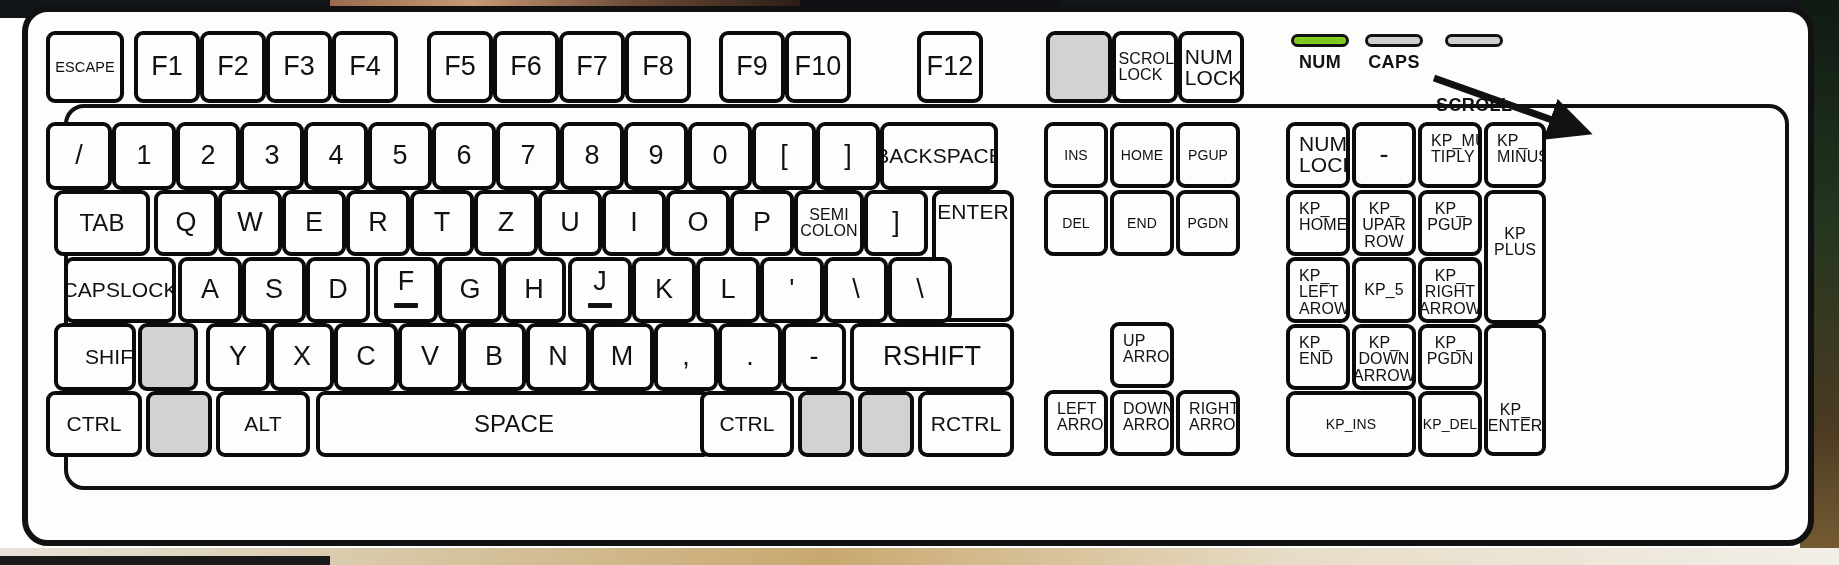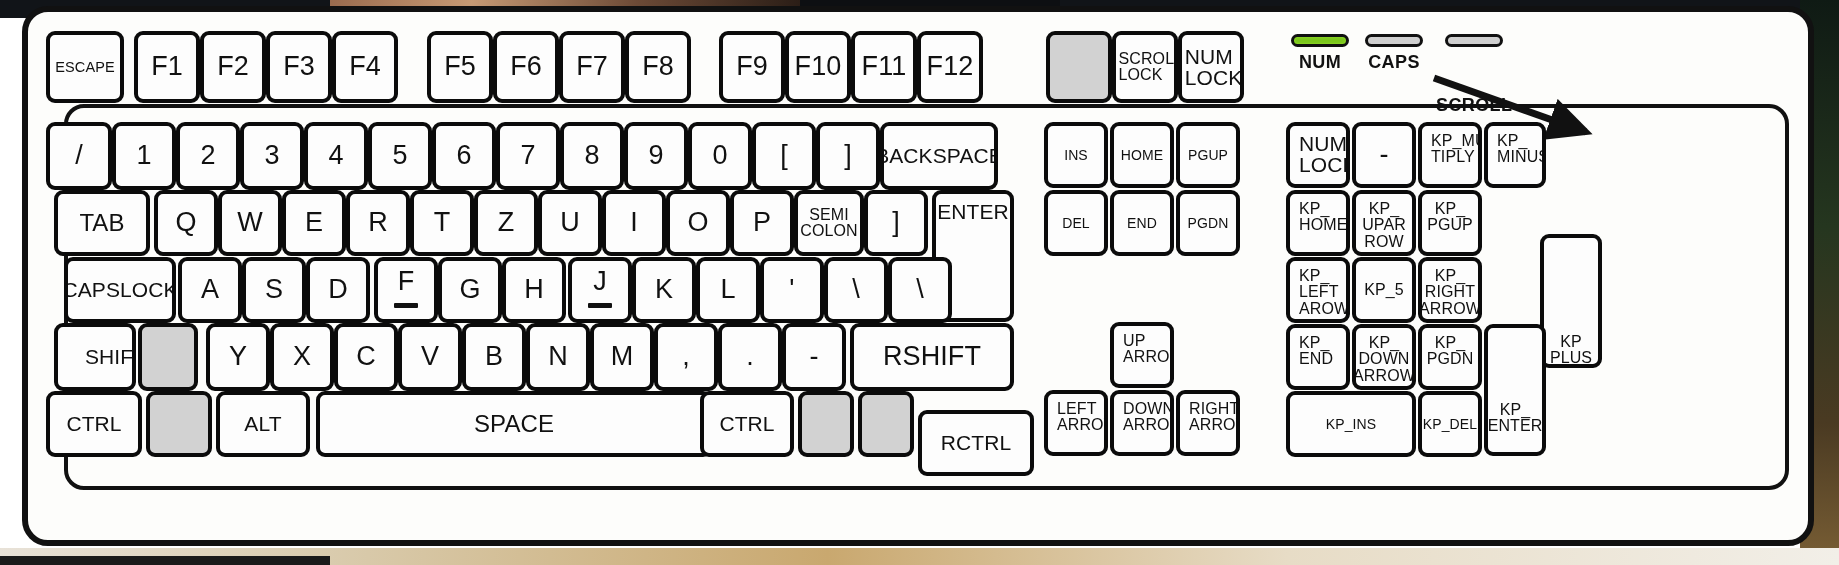--- a/index.html
+++ b/index.html
@@ -140,23 +140,20 @@
   <div class="key fs-xl" style="left:597px;top:19px;width:66px;height:72px;">
     <span class="cap">F8</span>
     </div>
 
   <div class="key fs-xl" style="left:691px;top:19px;width:66px;height:72px;">
     <span class="cap">F9</span>
     </div>
   <div class="key fs-xl" style="left:757px;top:19px;width:66px;height:72px;">
     <span class="cap">F10</span>
     </div>
-  <div class="key fs-xl" style="left:823px;top:19px;width:66px;height:72px;">
-    <span class="cap">F11</span>
-    </div>
   <div class="key fs-xl" style="left:889px;top:19px;width:66px;height:72px;">
     <span class="cap">F12</span>
     </div>
 
   <div class="key blank" style="left:1018px;top:19px;width:66px;height:72px;">
     <span class="cap"></span>
     </div>
   <div class="key fs-xs align-left" style="left:1084px;top:19px;width:66px;height:72px;">
     <span class="cap">SCROLL
 LOCK</span>
@@ -356,21 +353,21 @@
     </div>
   <div class="key fs-md" style="left:672px;top:379px;width:94px;height:66px;">
     <span class="cap">CTRL</span>
     </div>
   <div class="key blank" style="left:770px;top:379px;width:56px;height:66px;">
     <span class="cap"></span>
     </div>
   <div class="key blank" style="left:830px;top:379px;width:56px;height:66px;">
     <span class="cap"></span>
     </div>
-  <div class="key fs-md" style="left:890px;top:398px;width:116px;height:66px;">
+  <div class="key fs-md" style="left:890px;top:379px;width:96px;height:66px;">
     <span class="cap">RCTRL</span>
     </div>
 
   <div class="key fs-sm" style="left:1016px;top:110px;width:64px;height:66px;">
     <span class="cap">INS</span>
     </div>
   <div class="key fs-sm" style="left:1082px;top:110px;width:64px;height:66px;">
     <span class="cap">HOME</span>
     </div>
   <div class="key fs-sm" style="left:1148px;top:110px;width:64px;height:66px;">
@@ -426,21 +423,21 @@
     </div>
   <div class="key fs-xs align-top" style="left:1324px;top:178px;width:64px;height:66px;">
     <span class="cap">KP_
 UPAR
 ROW</span>
     </div>
   <div class="key fs-xs align-top" style="left:1390px;top:178px;width:64px;height:66px;">
     <span class="cap">KP_
 PGUP</span>
     </div>
-  <div class="key fs-xs align-top" style="left:1512px;top:178px;width:62px;height:134px;padding-top:96px;margin-top:44px;">
+  <div class="key fs-xs align-top" style="left:1456px;top:178px;width:62px;height:134px;padding-top:32px;">
     <span class="cap">KP
 PLUS</span>
     </div>
 
   <div class="key fs-xs align-top-left" style="left:1258px;top:245px;width:64px;height:66px;">
     <span class="cap">KP_
 LEFT
 AROW</span>
     </div>
   <div class="key fs-xs" style="left:1324px;top:245px;width:64px;height:66px;">

